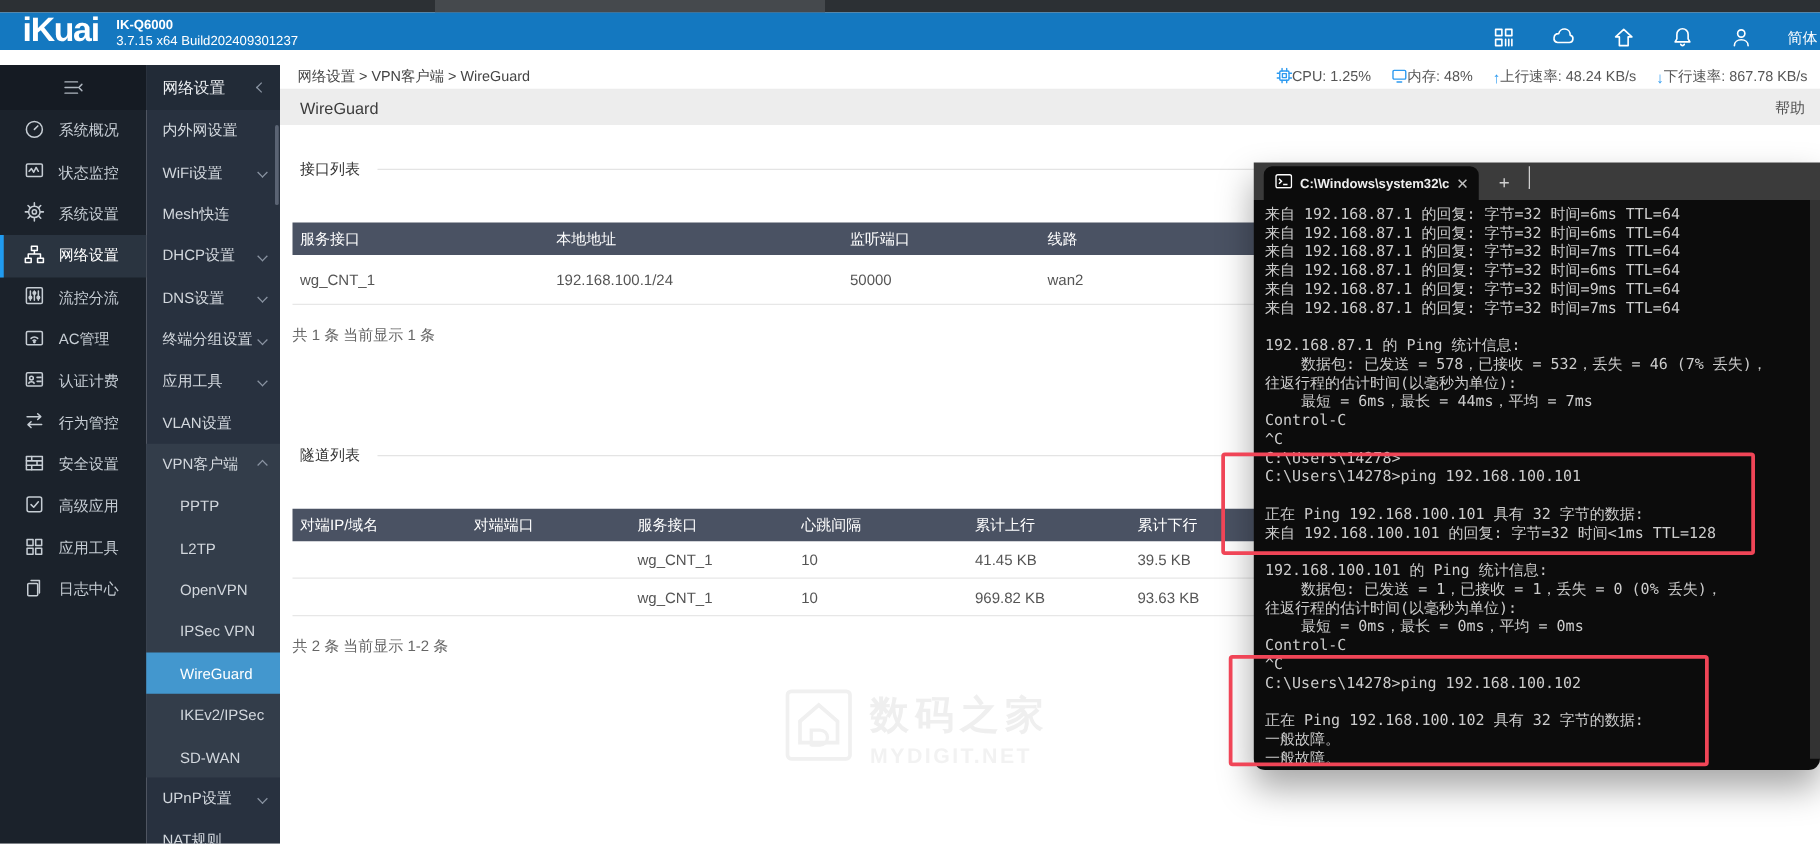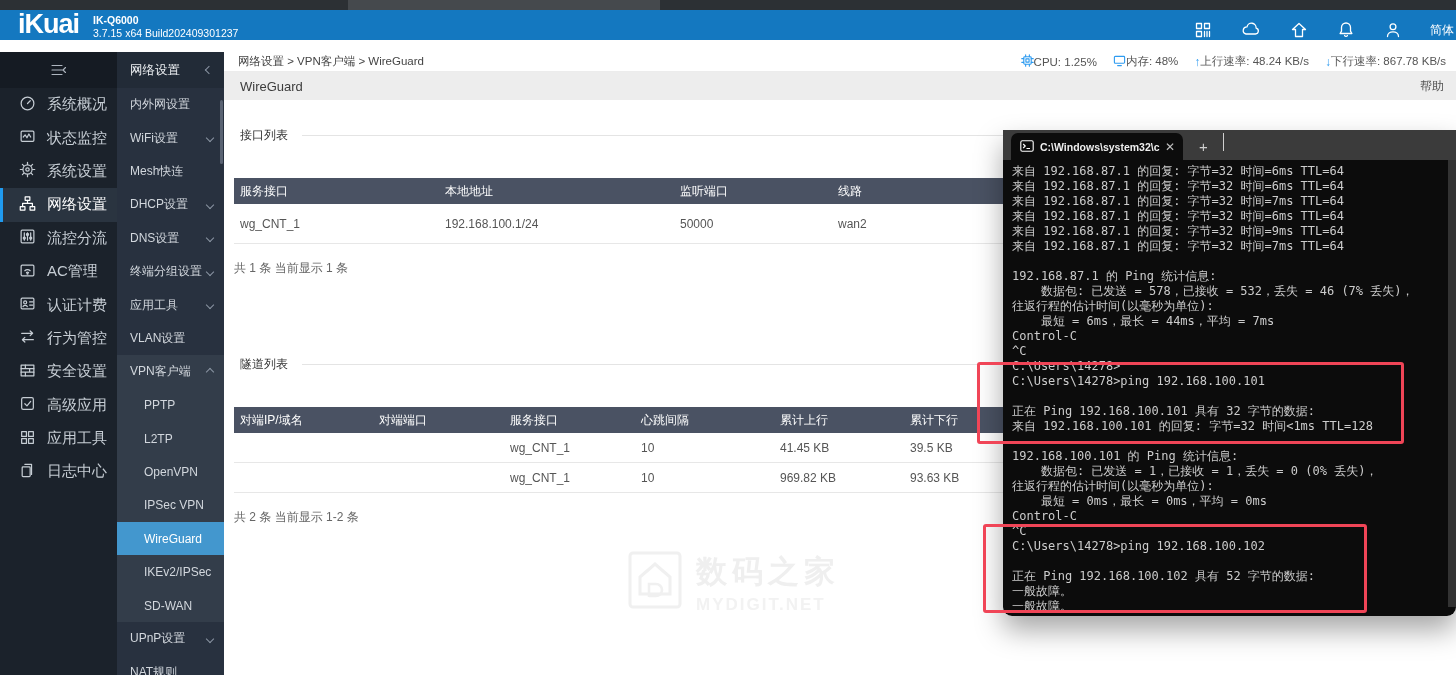--- a/index.html
+++ b/index.html
@@ -19,21 +19,21 @@
   .appbar-right { margin-left:auto; display:flex; align-items:center; gap:27px; padding-right:2px;margin-top:28px; }
   .appbar-right svg { display:block; }
   .lang { font-size:12px; white-space:nowrap; }
 
   
   .layout { position:absolute; left:0; top:52px; width:1456px; height:623px; display:flex; }
 
   
   .nav1 { width:117px; background:#1b222b; flex-shrink:0; }
   .nav1-top { height:36px; background:#151b23; display:flex; align-items:center; justify-content:center; color:#aeb6bf; gap:3px; }
-  .n1item { height:33.4px; display:flex; align-items:center; padding-left:19px; gap:11px; color:#c6cdd4; font-size:15px; cursor:pointer; }
+  .n1item { height:33.4px; display:flex; align-items:center; padding-left:19px; gap:11px; color:#c6cdd4; font-size:12px; cursor:pointer; }
   .n1item svg { flex-shrink:0; }
   .n1item.active { background:#2a3440; border-left:3px solid #209bf0; padding-left:16px; color:#fff; }
 
   
   .nav2 { width:107px; background:#28313f; flex-shrink:0; position:relative; color:#d2d7dd; }
   .nav2-head { height:36px; background:#222b37; display:flex; align-items:center; justify-content:space-between; padding:0 12px 0 13px; font-size:12.5px; color:#edf0f3; }
   .n2item { height:33.4px; display:flex; align-items:center; justify-content:space-between; padding:0 11px 0 13px; font-size:12px; cursor:pointer; }
   .vpn-group { background:#333d4a; }
   .n2sub { padding-left:27px; }
   .n2item.selected { background:#4397ce; color:#fff; }
@@ -457,21 +457,21 @@
     <div class="tline">来自 192.168.100.101 的回复: 字节=32 时间&lt;1ms TTL=128</div>
     <div class="tline"></div>
     <div class="tline">192.168.100.101 的 Ping 统计信息:</div>
     <div class="tline">    数据包: 已发送 = 1，已接收 = 1，丢失 = 0 (0% 丢失)，</div>
     <div class="tline">往返行程的估计时间(以毫秒为单位):</div>
     <div class="tline">    最短 = 0ms，最长 = 0ms，平均 = 0ms</div>
     <div class="tline">Control-C</div>
     <div class="tline">^C</div>
     <div class="tline">C:\Users\14278&gt;ping 192.168.100.102</div>
     <div class="tline"></div>
-    <div class="tline">正在 Ping 192.168.100.102 具有 52 字节的数据:</div>
+    <div class="tline">正在 Ping 192.168.100.102 具有 32 字节的数据:</div>
     <div class="tline">一般故障。</div>
     <div class="tline">一般故障。</div>
   </div>
   <div class="term-scroll"></div>
 </div>
 
 <div class="rect1"></div>
 <div class="rect2"></div>
 
 </body></html>

